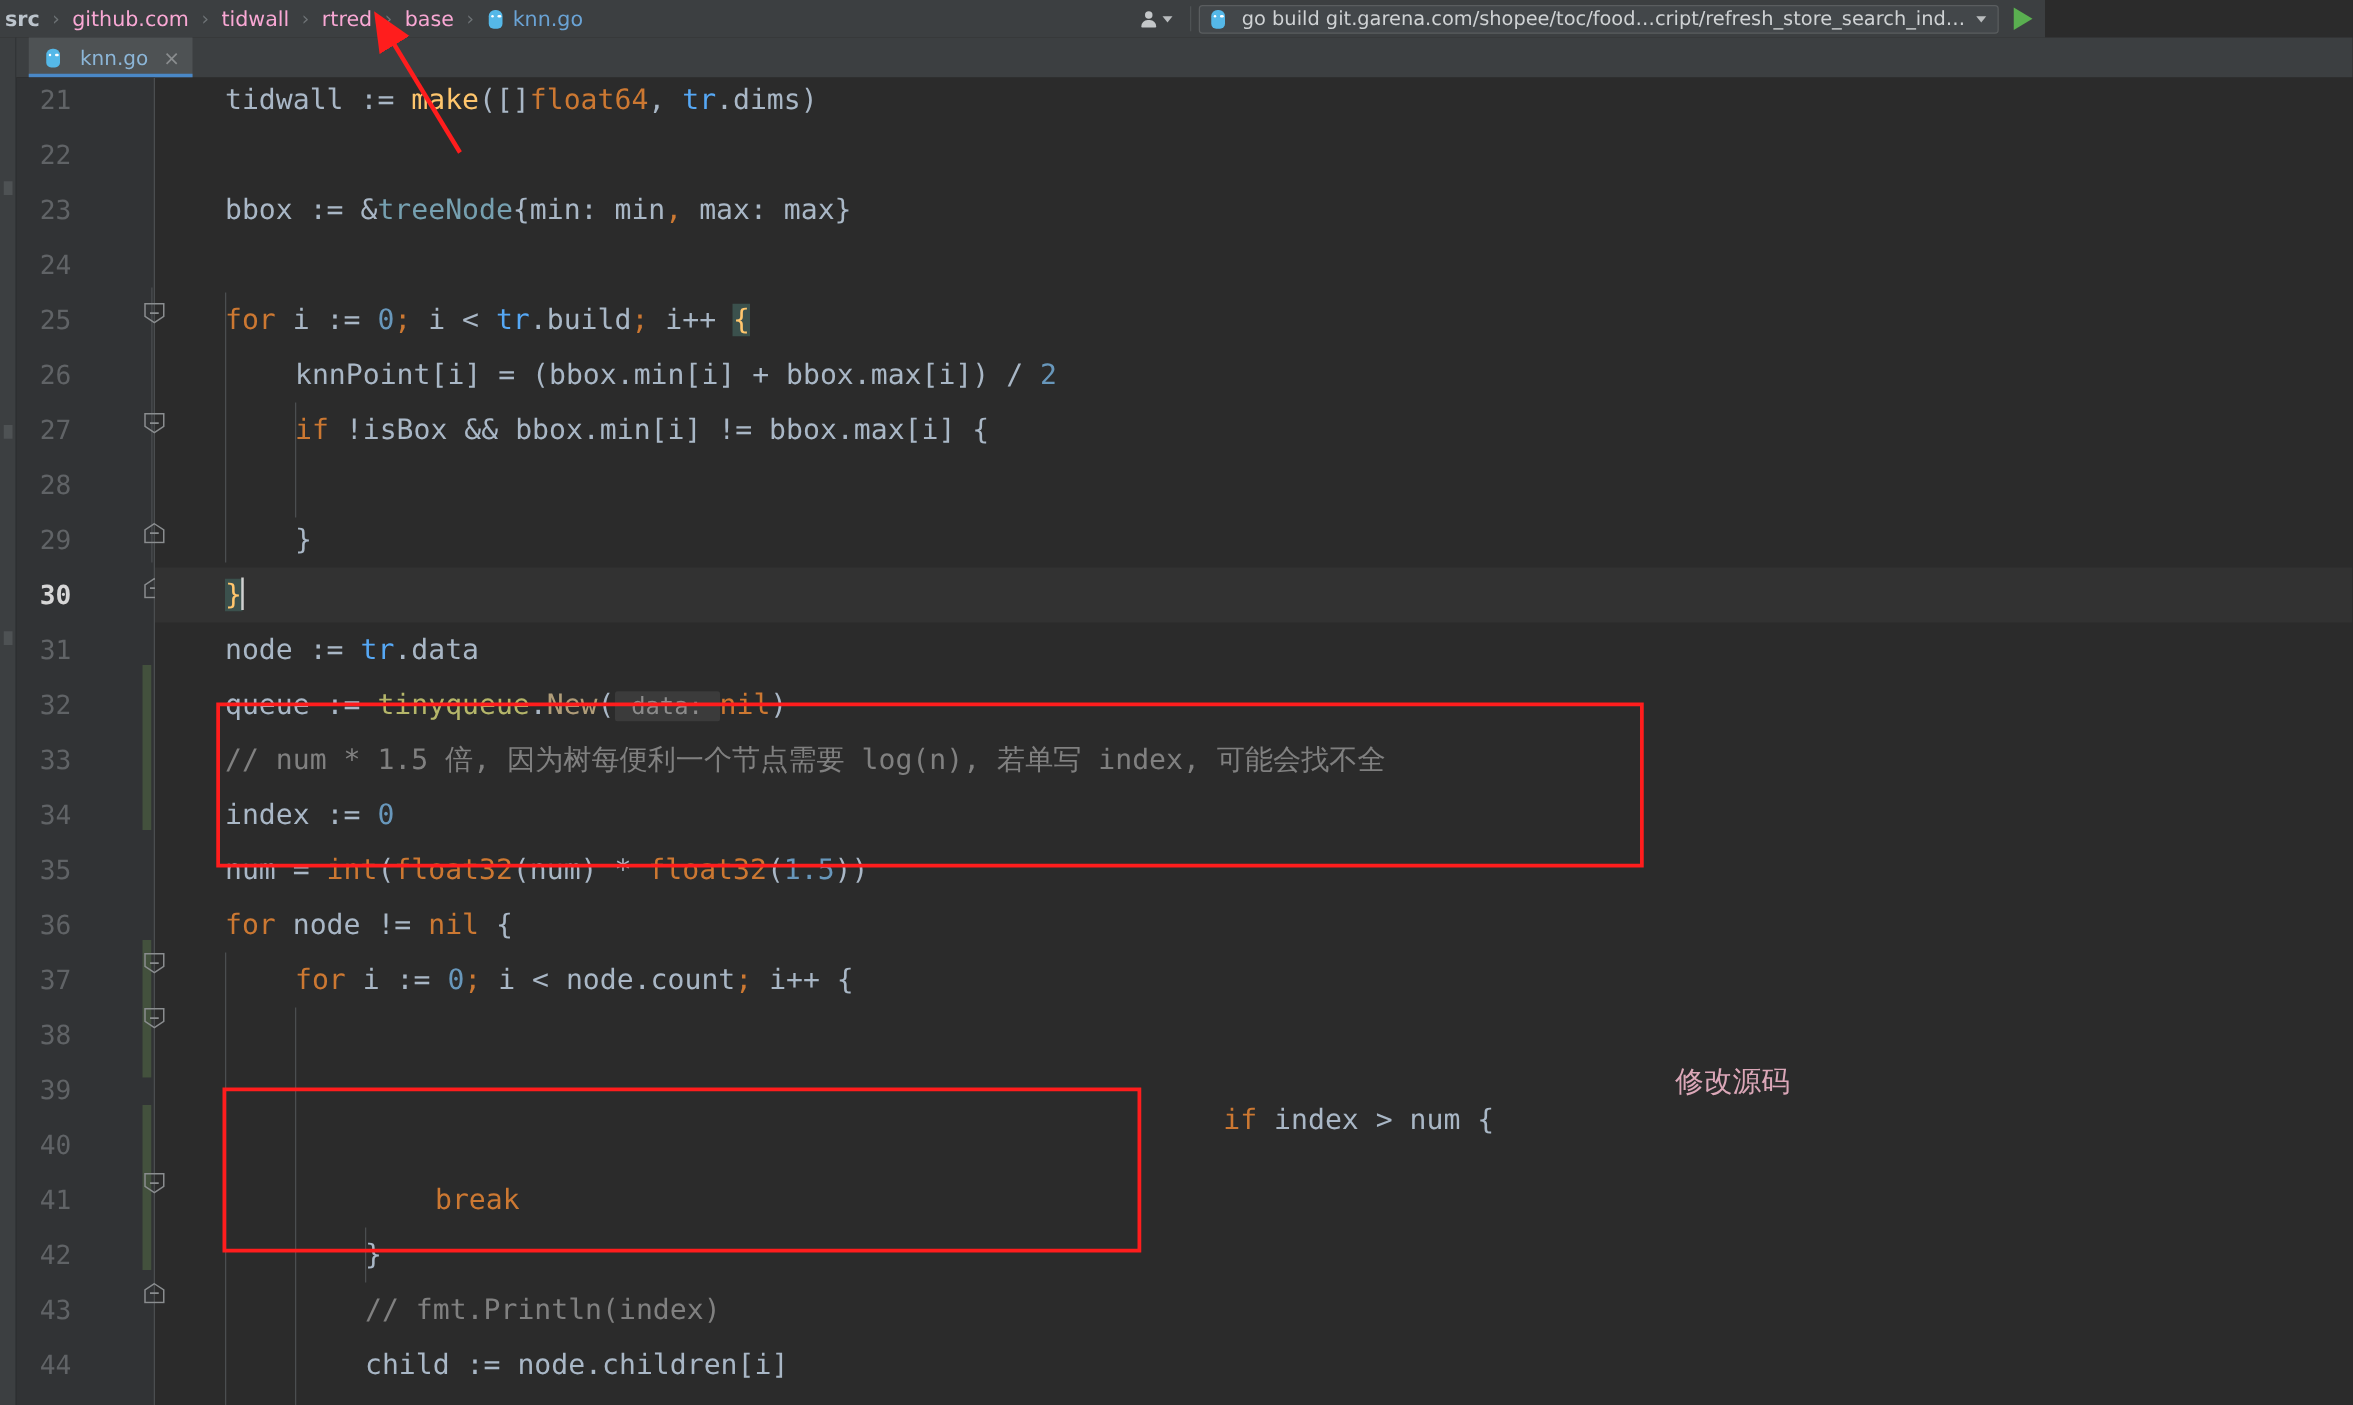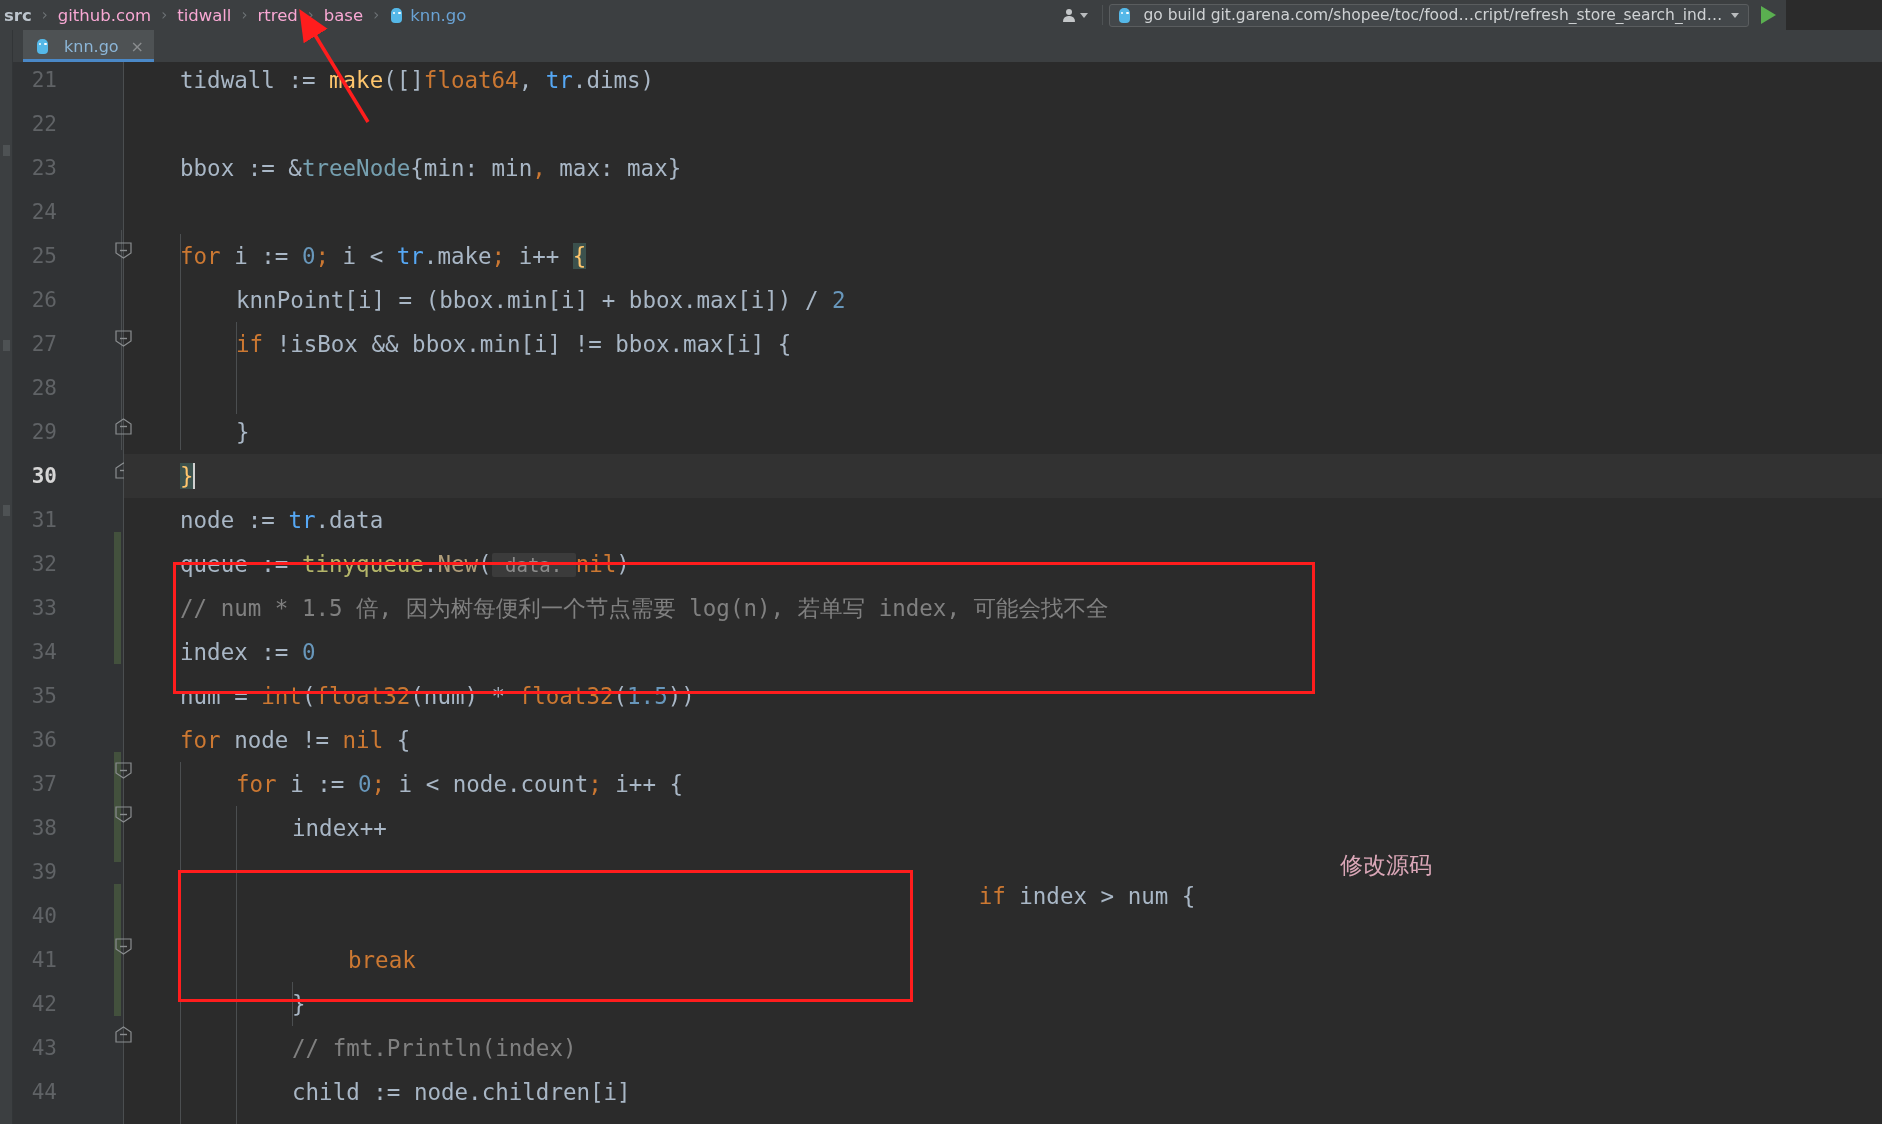--- a/index.html
+++ b/index.html
@@ -5,21 +5,21 @@
   * { box-sizing: border-box; margin: 0; padding: 0; }
   html, body {
     width: 1882px; height: 1124px;
     background: #2b2b2b;
     font-family: "DejaVu Sans", "Liberation Sans", sans-serif;
     overflow: hidden;
   }
 
   
   #toolbar {
-    position: absolute; left: 0; top: 0; width: 1786px; height: 30px;
+    position: absolute; left: 0; top: 0; width: 1636px; height: 30px;
     background: #3c3f41; display: flex; align-items: center;
   }
   #breadcrumb {
     display: flex; align-items: center; height: 30px;
     padding-left: 2px; font-size: 16.5px; color: #a9b7c6;
   }
   .crumb { color: #f9a8d4; padding: 0 2px; white-space: nowrap; }
   .crumb.first { color: #bcc4cc; font-weight: bold; }
   .crumb.file { color: #6aa3d5; }
   .crumb-sep { color: #6d7275; padding: 0 8px; font-size: 15px; }
@@ -307,33 +307,32 @@
           <line x1="5" y1="8.5" x2="12" y2="8.5" stroke="#8a8d8f" stroke-width="1.4"></line>
         </svg>
       </div>
     </div>
 
   <div id="code">
       <div class="line" style="top: -4px; padding-left: 56px;"><span class="plain">tidwall </span><span class="plain">:= </span><span class="fn">make</span><span class="plain">([]</span><span class="kw">float64</span><span class="plain">, </span><span class="recv">tr</span><span class="plain">.dims)</span></div>
       <div class="line" style="top: 40px; padding-left: 56px;"></div>
       <div class="line" style="top: 84px; padding-left: 56px;"><span class="plain">bbox := &amp;</span><span class="tnode">treeNode</span><span class="plain">{min: min</span><span class="kw">,</span><span class="plain"> max: max}</span></div>
       <div class="line" style="top: 128px; padding-left: 56px;"></div>
-      <div class="line" style="top: 172px; padding-left: 56px;"><span class="kw">for</span><span class="plain"> i := </span><span class="num">0</span><span class="kw">;</span><span class="plain"> i &lt; </span><span class="recv">tr</span><span class="plain">.make</span><span class="kw">;</span><span class="plain"> i++ </span><span class="brace-hl">{</span></div>
+      <div class="line" style="top: 172px; padding-left: 56px;"><span class="kw">for</span><span class="plain"> i := </span><span class="num">0</span><span class="kw">;</span><span class="plain"> i &lt; </span><span class="recv">tr</span><span class="plain">.build</span><span class="kw">;</span><span class="plain"> i++ </span><span class="brace-hl">{</span></div>
       <div class="line" style="top: 216px; padding-left: 112px;"><span class="plain">knnPoint[i] = (bbox.min[i] + bbox.max[i]) / </span><span class="num">2</span></div>
       <div class="line" style="top: 260px; padding-left: 112px;"><span class="kw">if</span><span class="plain"> !isBox &amp;&amp; bbox.min[i] != bbox.max[i] {</span></div>
       <div class="line" style="top: 348px; padding-left: 112px;"><span class="plain">}</span></div>
       <div class="line highlight" style="top: 392px; padding-left: 56px;"><span class="brace-hl">}</span><span class="caret"></span></div>
       <div class="line" style="top: 436px; padding-left: 56px;"><span class="plain">node := </span><span class="recv">tr</span><span class="plain">.data</span></div>
       <div class="line" style="top: 480px; padding-left: 56px;"><span class="plain">queue := </span><span class="pkg">tinyqueue</span><span class="plain">.</span><span class="meth">New</span><span class="plain">(</span><span class="hint"> data: </span><span class="kw">nil</span><span class="plain">)</span></div>
       <div class="line" style="top: 524px; padding-left: 56px;"><span class="cm">// num * 1.5 倍, 因为树每便利一个节点需要 log(n), 若单写 index, 可能会找不全</span></div>
       <div class="line" style="top: 568px; padding-left: 56px;"><span class="plain">index := </span><span class="num">0</span></div>
       <div class="line" style="top: 612px; padding-left: 56px;"><span class="plain">num = </span><span class="kw">int</span><span class="plain">(</span><span class="kw">float32</span><span class="plain">(num) * </span><span class="kw">float32</span><span class="plain">(</span><span class="num">1.5</span><span class="plain">))</span></div>
       <div class="line" style="top: 656px; padding-left: 56px;"><span class="kw">for</span><span class="plain"> node != </span><span class="kw">nil</span><span class="plain"> {</span></div>
       <div class="line" style="top: 700px; padding-left: 112px;"><span class="kw">for</span><span class="plain"> i := </span><span class="num">0</span><span class="kw">;</span><span class="plain"> i &lt; node.count</span><span class="kw">;</span><span class="plain"> i++ {</span></div>
-      <div class="line" style="top: 744px; padding-left: 168px;"><span class="plain">index++</span></div>
       <div class="line" style="top: 788px; padding-left: 168px;"></div>
       <div class="line" style="top: 812px; padding-left: 168px; text-align: center;"><span class="kw">if</span><span class="plain"> index &gt; num {</span></div>
       <div class="line" style="top: 876px; padding-left: 224px;"><span class="kw">break</span></div>
       <div class="line" style="top: 920px; padding-left: 168px;"><span class="plain">}</span></div>
       <div class="line" style="top: 964px; padding-left: 168px;"><span class="cm">// fmt.Println(index)</span></div>
       <div class="line" style="top: 1008px; padding-left: 168px;"><span class="plain">child := node.children[i]</span></div>
       <div class="line" style="top: 1052px; padding-left: 168px;"><span class="kw">var</span><span class="plain"> dist </span><span class="kw">float64</span></div>
     </div>
 
   <div id="iguides">

